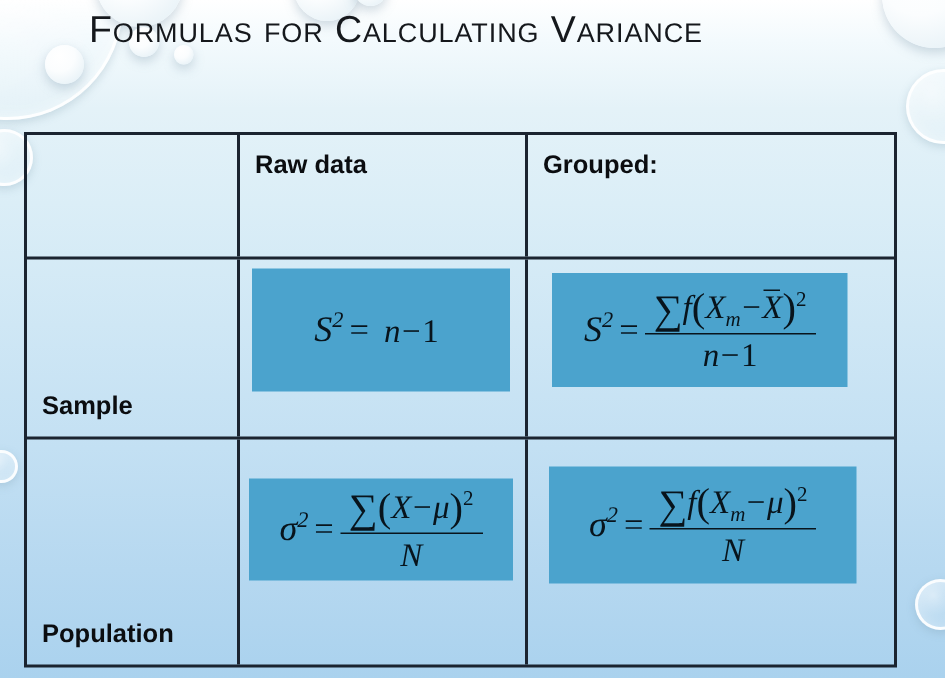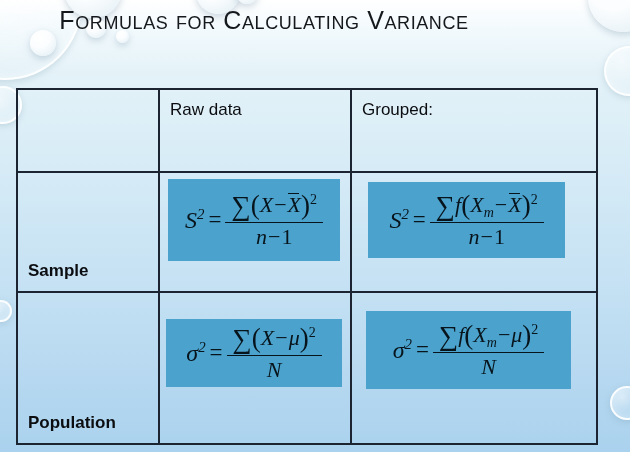--- a/index.html
+++ b/index.html
@@ -109,21 +109,21 @@
     position: relative;
     display: flex;
   }
   .c-label { width: 142px; border-right: 2px solid #1b2430; }
   .c-raw   { width: 192px; border-right: 2px solid #1b2430; }
   .c-grp   { width: 204px; }
 
   .hdr-text {
     padding: 7px 0 0 10px;
     font-size: 17px;
-    font-weight: normal;
+    font-weight: bold;
     color: #0b0d10;
     line-height: 1.55;
   }
 
   .row-label {
     align-self: flex-end;
     padding: 0 0 10px 10px;
     font-size: 17px;
     font-weight: bold;
     color: #0b0d10;
@@ -221,21 +221,20 @@
       <div class="cell c-label">
         <div class="row-label">Sample</div>
       </div>
 
       <div class="cell c-raw">
         <div class="fbox" id="f-sample-raw">
           <span class="math">
             <span class="lhs">S<sup>2</sup></span>
             <span class="eq">=</span>
             <span class="frac">
-              <span class="num"><span class="sig">∑</span><span class="paren">(</span><span class="itl">X</span><span class="opm">−</span><span class="bar itl">X</span><span class="paren">)</span><span class="exp">2</span></span>
               <span class="den"><span class="itl">n</span><span class="opm">−</span>1</span>
             </span>
           </span>
         </div>
       </div>
 
       <div class="cell c-grp">
         <div class="fbox" id="f-sample-grp">
           <span class="math">
             <span class="lhs">S<sup>2</sup></span>

